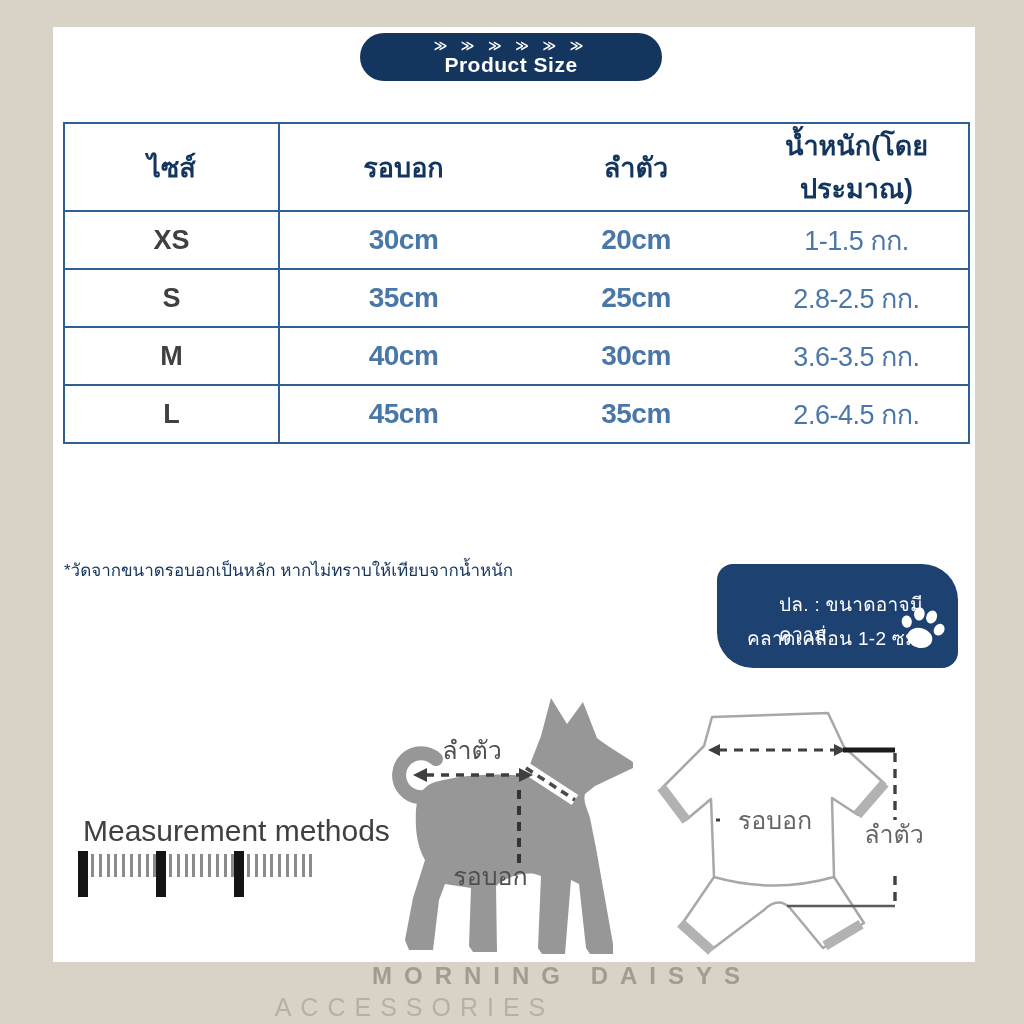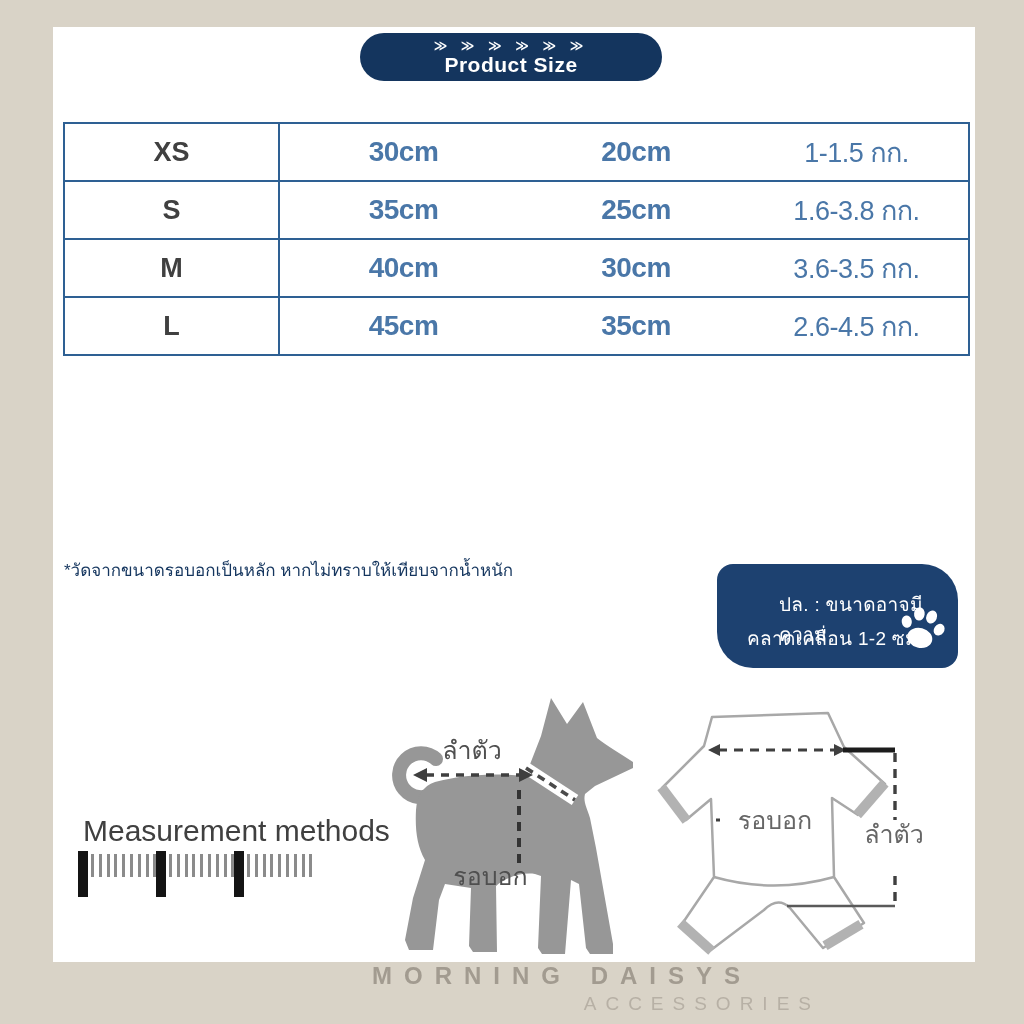--- a/index.html
+++ b/index.html
@@ -68,53 +68,59 @@
   .dog-chest-label{left:438px;top:862px;width:105px;background:transparent;}
   .garment-chest-label{left:720px;top:806px;width:110px;color:#666;}
   .garment-body-label{left:845px;top:820px;width:98px;color:#666;}
 
   
   .footer-brand{
     position:absolute;left:0;top:962px;width:1024px;text-align:center;
     font-size:24px;font-weight:700;letter-spacing:12px;color:#a29b90;text-indent:12px;margin-left:44px;
   }
   .footer-sub{
-    position:absolute;left:0;top:993px;width:820px;text-align:right;
-    font-size:19px;letter-spacing:9px;color:#b7b0a5;text-indent:9px;
+    position:absolute;left:0;top:993px;width:820px;text-align:center;
+    font-size:25px;letter-spacing:9px;color:#b7b0a5;text-indent:9px;
   }
 </style>
 </head>
 <body>
 
 <div class="panel"></div>
 
 <div class="badge">
   <div class="chevrons">≫ ≫ ≫ ≫ ≫ ≫</div>
   <div class="title">Product Size</div>
 </div>
 
 <table class="size-table">
   <colgroup>
       <col style="width:215px">
       <col style="width:248px">
       <col style="width:218px">
       <col style="width:224px">
     </colgroup>
   <tbody>
+      <tr class="hdr">
+    <th class="c0">ไซส์</th>
+    <th>รอบอก</th>
+    <th>ลำตัว</th>
+    <th>น้ำหนัก(โดยประมาณ)</th>
+  </tr>
   <tr class="row">
     <td class="c0 size">XS</td>
     <td class="cm">30cm</td>
     <td class="cm">20cm</td>
     <td class="kg">1-1.5 กก.</td>
   </tr>
   <tr class="row">
     <td class="c0 size">S</td>
     <td class="cm">35cm</td>
     <td class="cm">25cm</td>
-    <td class="kg">1.6-3.8 กก.</td>
+    <td class="kg">2.8-2.5 กก.</td>
   </tr>
   <tr class="row">
     <td class="c0 size">M</td>
     <td class="cm">40cm</td>
     <td class="cm">30cm</td>
     <td class="kg">3.6-3.5 กก.</td>
   </tr>
   <tr class="row">
     <td class="c0 size">L</td>
     <td class="cm">45cm</td>

